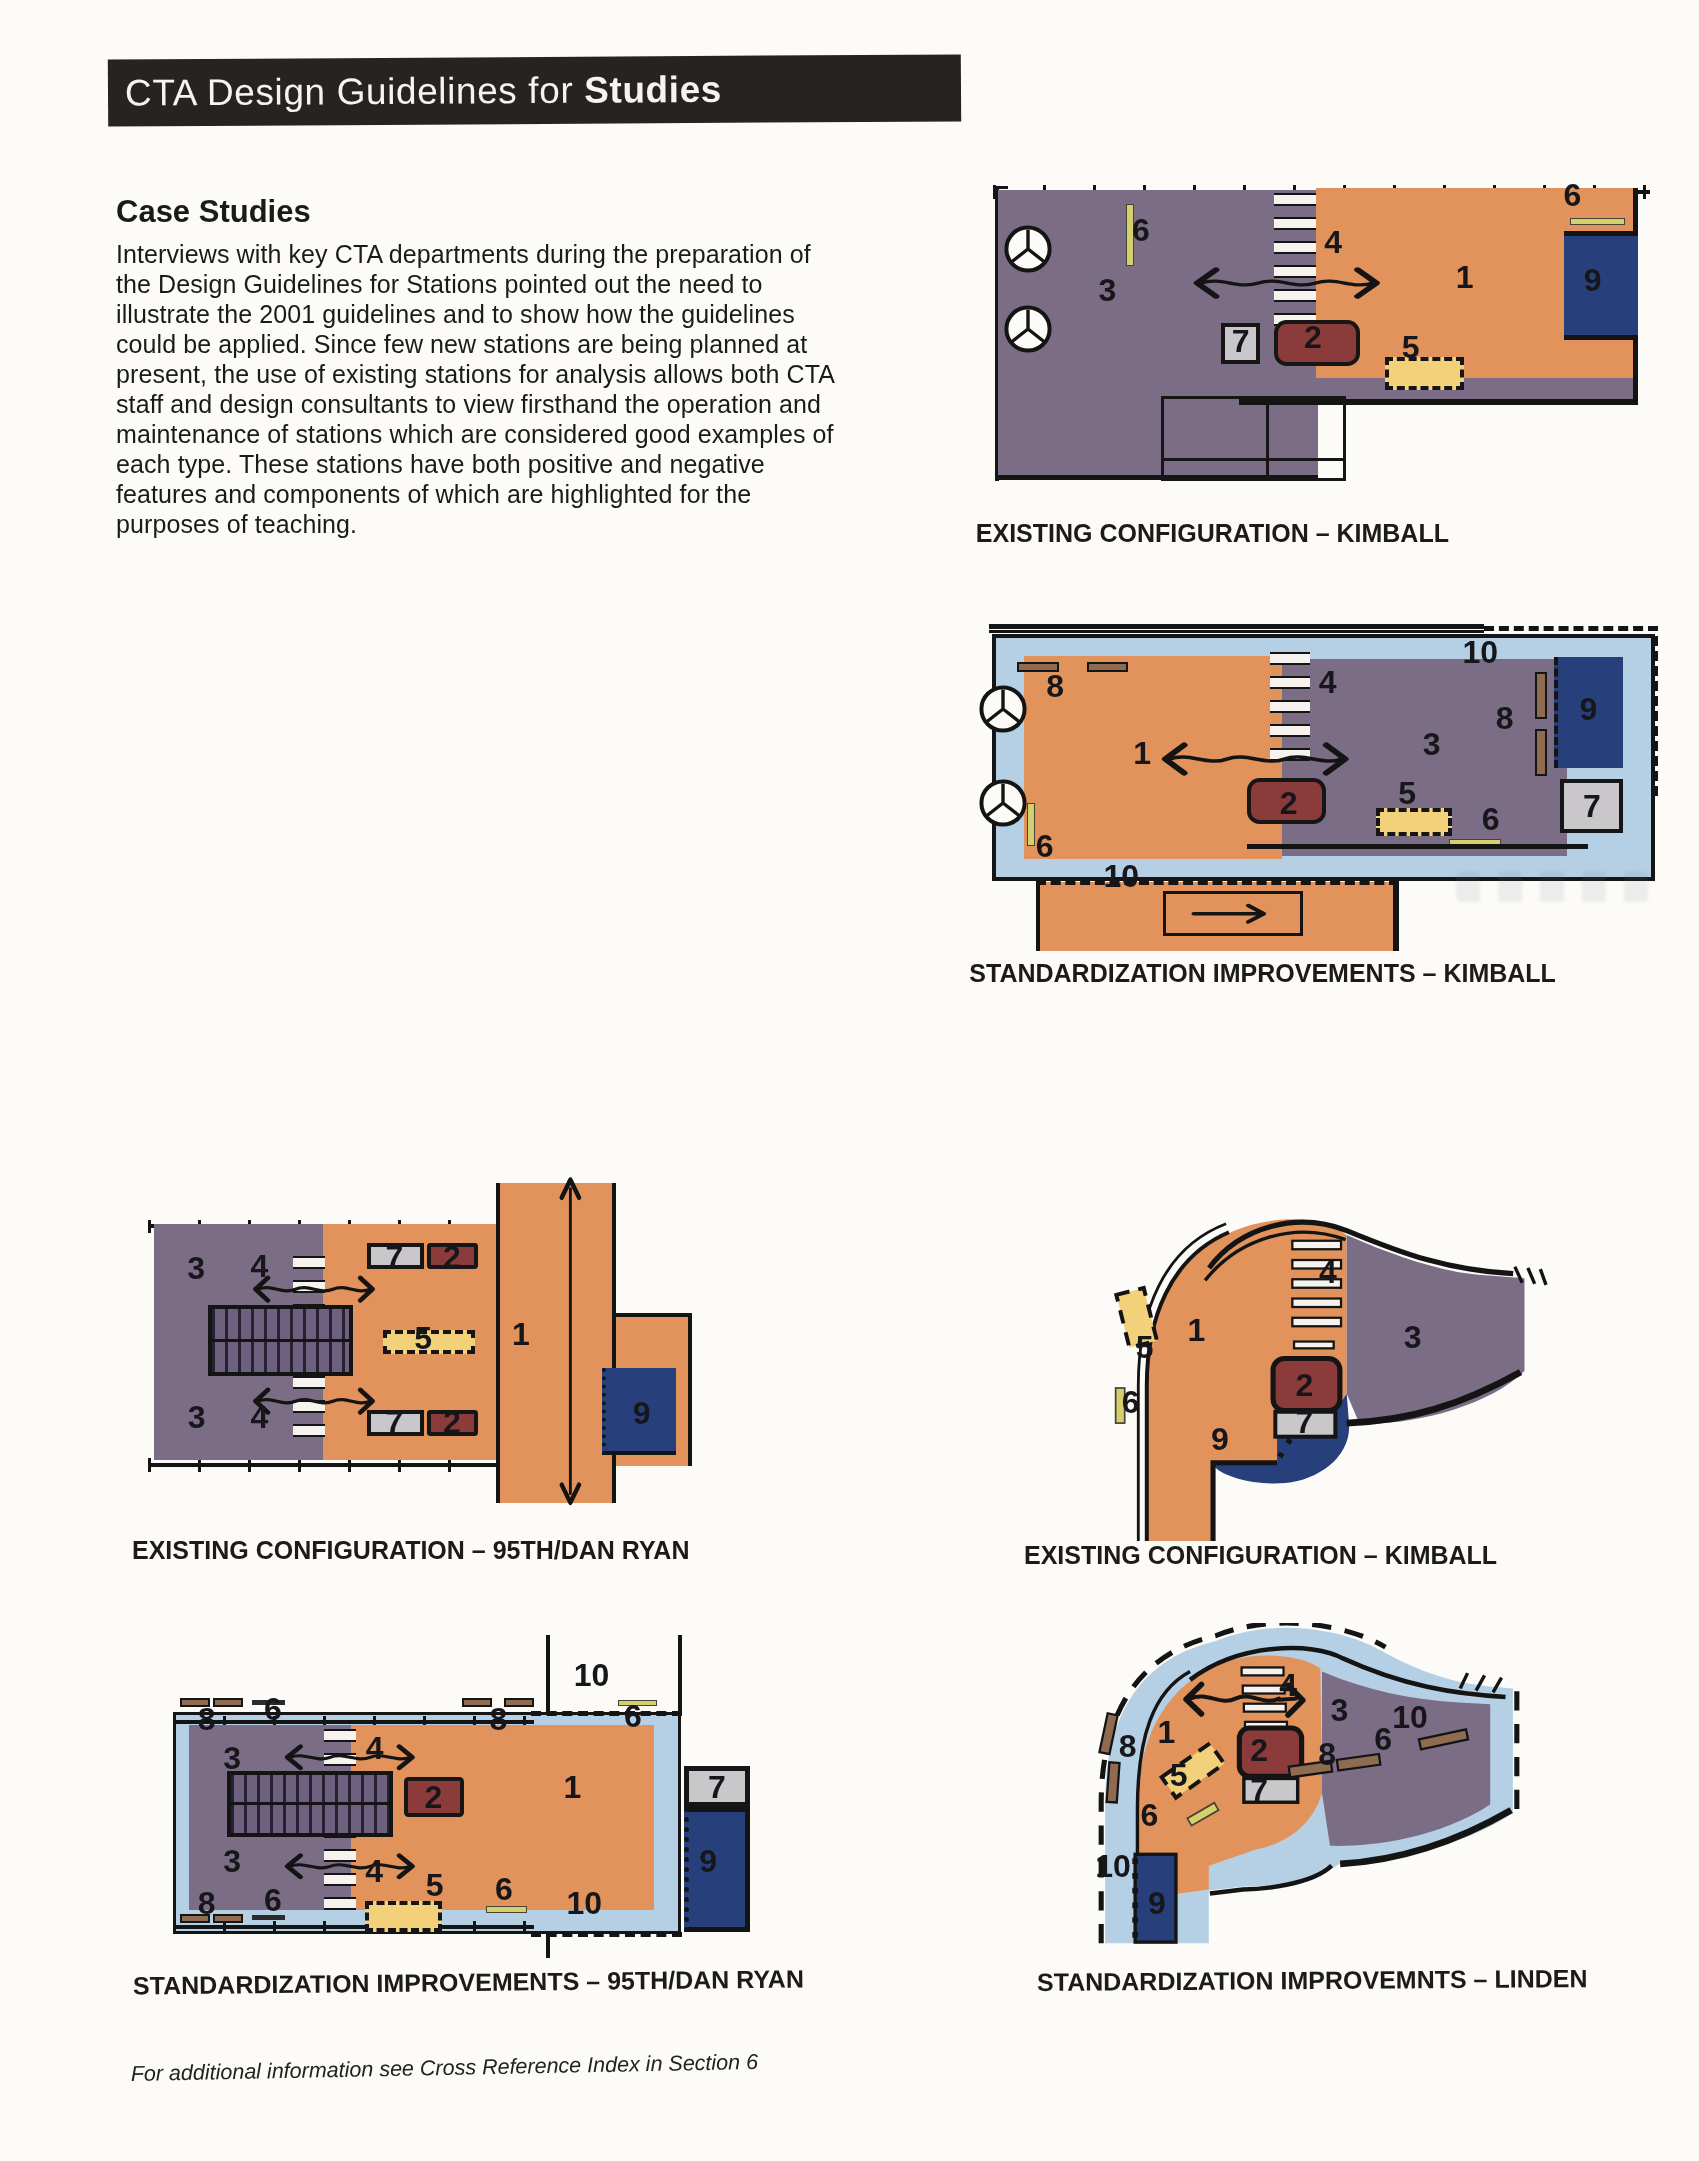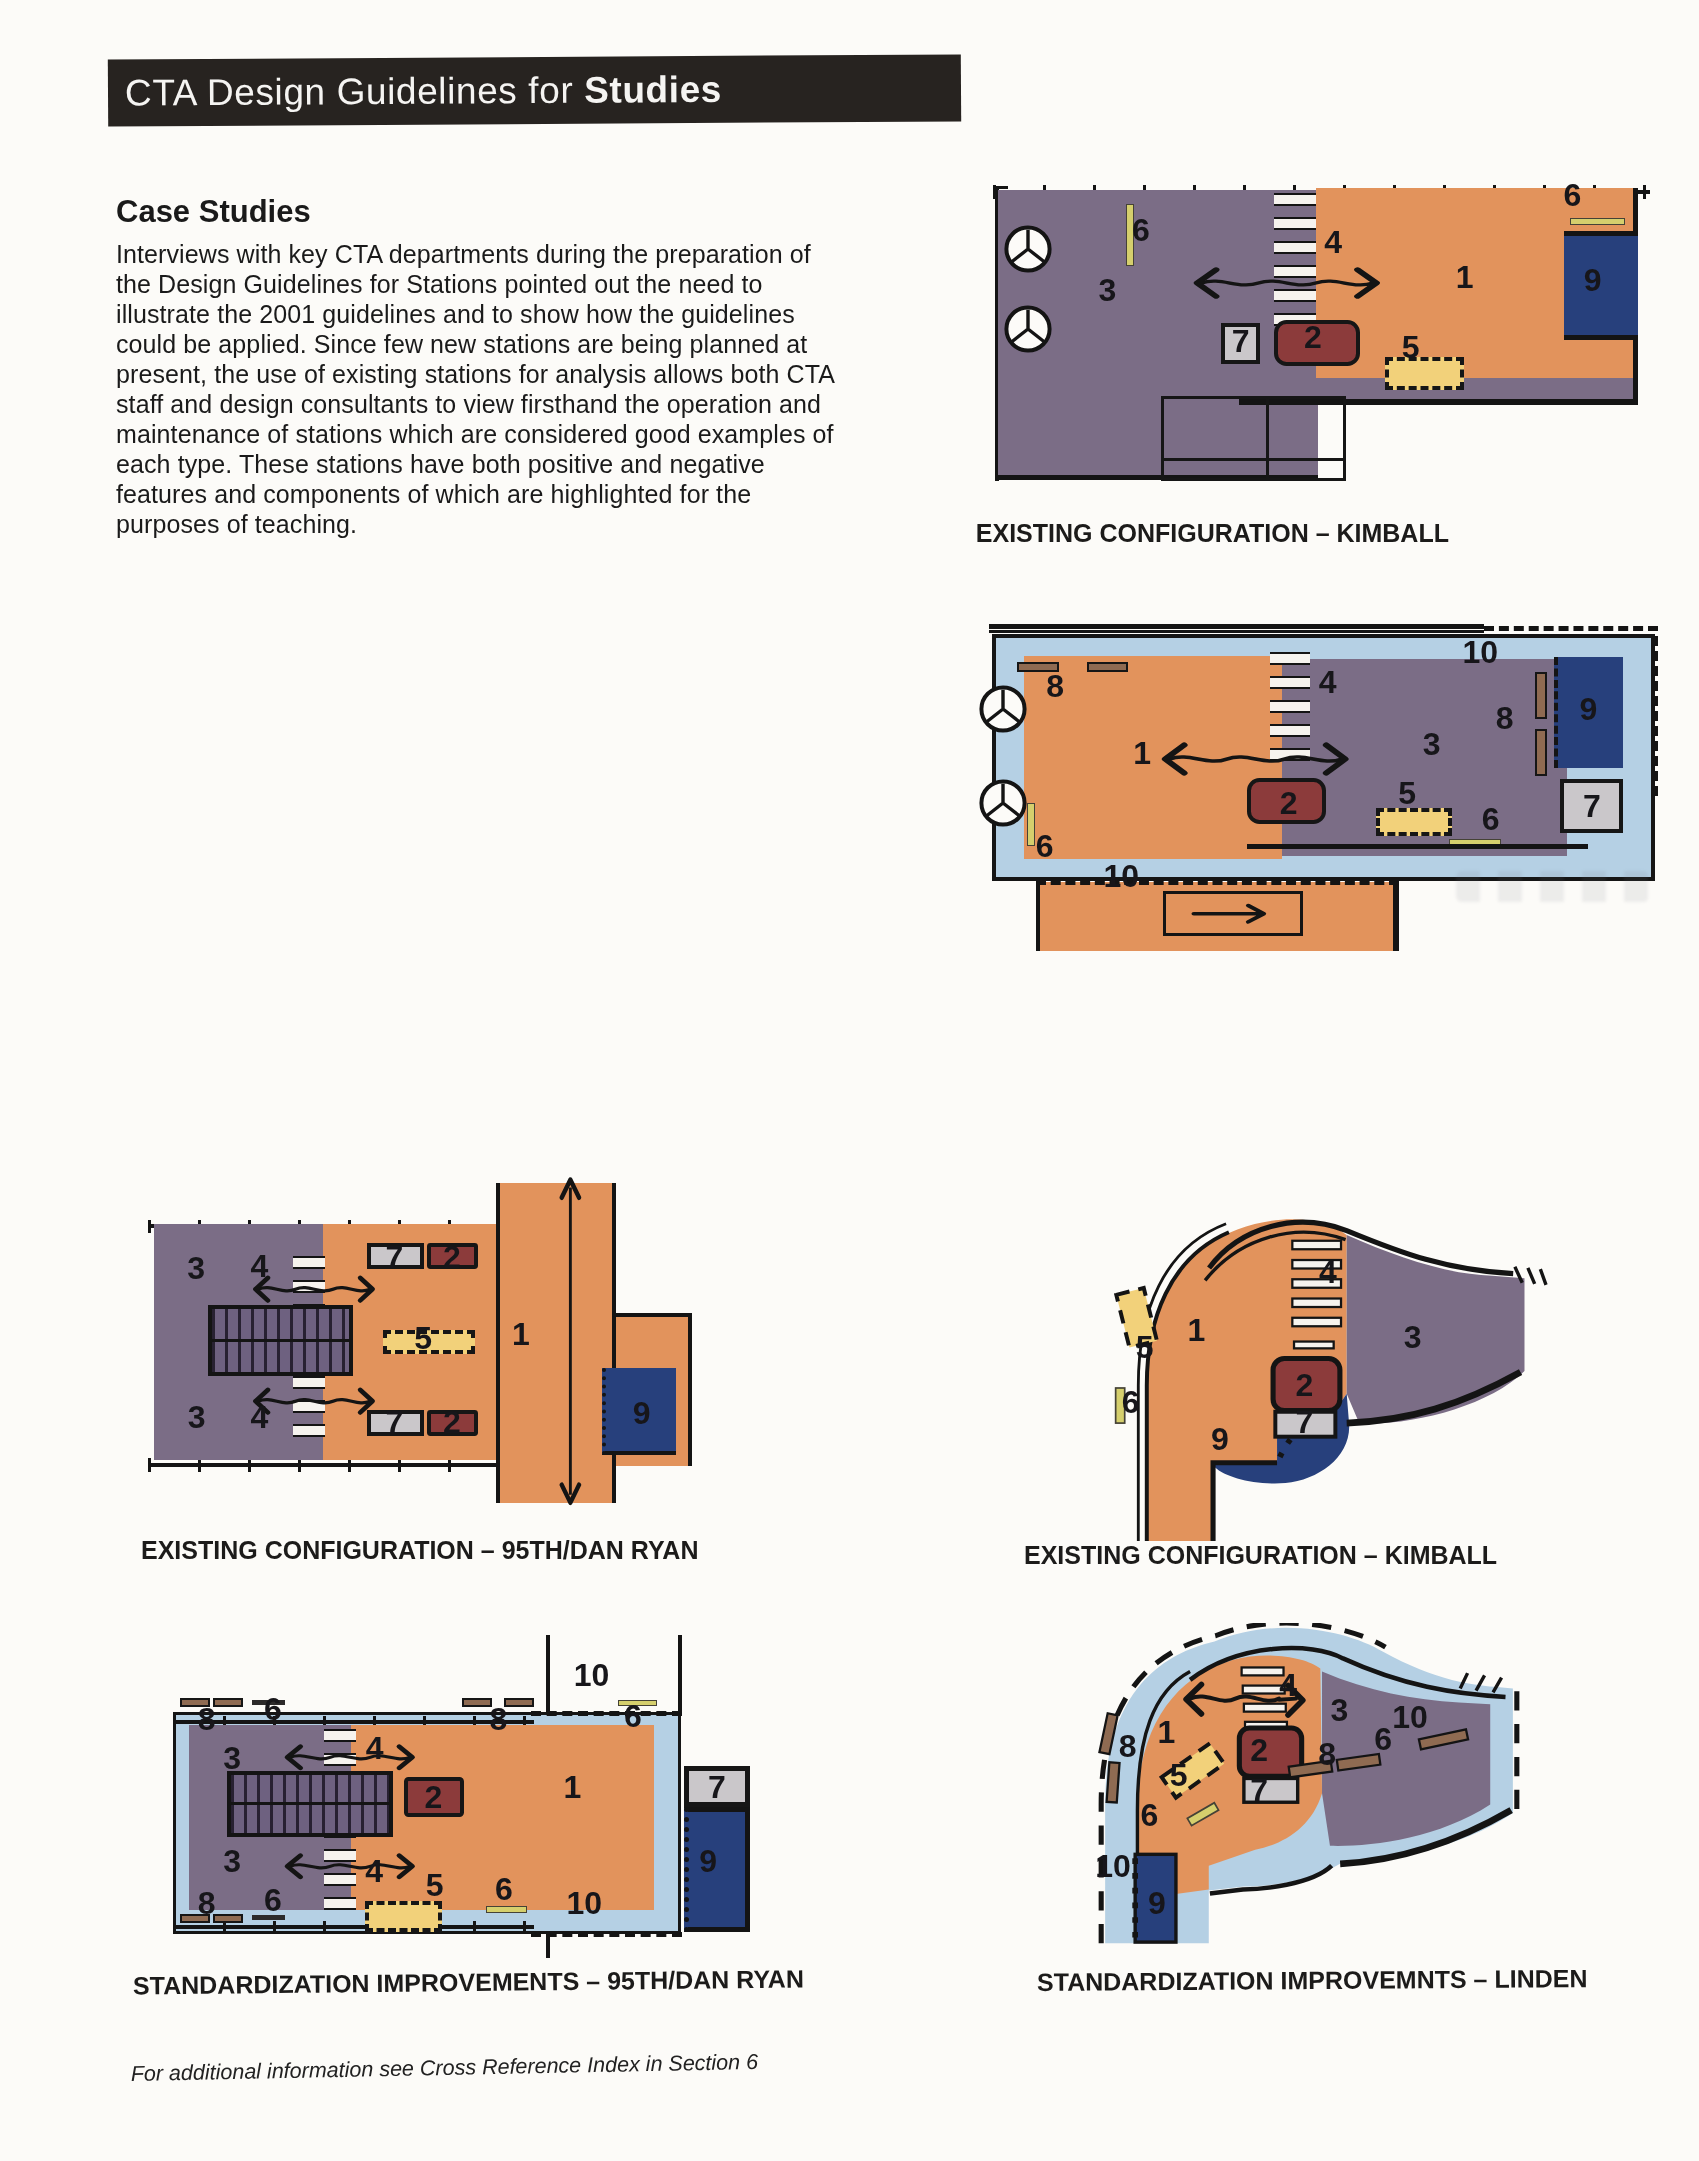--- a/index.html
+++ b/index.html
@@ -202,20 +202,21 @@
           <span class="dlabel" style="left: 24%; top: 40%;">1</span>
           <span class="dlabel" style="left: 65.5%; top: 37.5%;">3</span>
           <span class="dlabel" style="left: 45%; top: 55%;">2</span>
           <span class="dlabel" style="left: 62%; top: 52%;">5</span>
           <span class="dlabel" style="left: 74%; top: 60%;">6</span>
           <span class="dlabel" style="left: 88.5%; top: 56%;">7</span>
           <span class="dlabel" style="left: 10%; top: 68%;">6</span>
           <span class="dlabel" style="left: 21%; top: 77%;">10</span>
         </div>
     </div>
+    <figcaption class="abs cap" style="left:-5.7px;top:340px;">STANDARDIZATION IMPROVEMENTS – KIMBALL</figcaption>
   </figure>
 
   <figure class="abs" style="left:130px;top:1165px;width:793px;height:419px;">
     <div class="abs" style="left:0;top:0;width:575px;height:360px;">
       <div class="abs zoneO" style="left:63.7%;top:5%;width:20.9%;height:89%;border-left:4px solid #141414;border-right:4px solid #141414;"></div>
       <div class="abs rail" style="left:3.2%;top:15.2%;width:61%;"></div>
       <div class="abs rail" style="left:3.2%;top:81.5%;width:61%;"></div>
       <div class="abs zoneP" style="left:4.2%;top:16.5%;width:29.3%;height:65.5%;"></div>
       <div class="abs zoneO" style="left:33.5%;top:16.5%;width:30.2%;height:65.5%;"></div>
       <div class="abs zoneO" style="left:84.6%;top:41%;width:13.1%;height:42.6%;border-top:4.5px solid #141414;border-right:4.5px solid #141414;"></div>
@@ -255,21 +256,21 @@
           <span class="dlabel" style="left: 56%; top: 25.5%;">2</span>
           <span class="dlabel" style="left: 51%; top: 48%;">5</span>
           <span class="dlabel" style="left: 68%; top: 47%;">1</span>
           <span class="dlabel" style="left: 11.6%; top: 70%;">3</span>
           <span class="dlabel" style="left: 22.5%; top: 70%;">4</span>
           <span class="dlabel" style="left: 46%; top: 71.5%;">7</span>
           <span class="dlabel" style="left: 56%; top: 71.5%;">2</span>
           <span class="dlabel" style="left: 89%; top: 69%;">9</span>
         </div>
     </div>
-    <figcaption class="abs cap" style="left:11px;top:371px;">EXISTING CONFIGURATION – 95TH/DAN RYAN</figcaption>
+    <figcaption class="abs cap" style="left:2px;top:371px;">EXISTING CONFIGURATION – 95TH/DAN RYAN</figcaption>
   </figure>
 
   <figure class="abs" style="left:1093px;top:1201px;width:567px;height:397px;">
     <div class="abs" style="left:0;top:0;width:470px;height:340px;">
       <svg class="lindsvg" viewBox="0 0 830 600">
         <path d="M95,600 L95,325 C95,200 140,95 255,50 C330,22 410,28 448,60 L448,340 C415,395 350,405 325,408 L325,462 L212,462 L212,600 Z" fill="var(--orange,#e2935c)"></path>
         <path d="M448,60 C540,100 620,128 705,132 L762,136 L762,300 C700,362 560,398 470,392 L448,340 Z" fill="var(--purple,#7b6d86)"></path>
         <path d="M212,462 L325,462 L325,408 C350,405 415,395 448,340 L452,390 C458,450 400,492 340,498 C285,502 235,488 215,470 Z" fill="var(--navy,#27407c)"></path>
         <path d="M330,452 C345,420 365,398 395,382" stroke="#141414" stroke-width="10" fill="none" stroke-dasharray="8 20"></path>
         <path d="M205,118 C260,45 360,18 448,52 C545,92 625,122 742,128" stroke="#141414" stroke-width="9" fill="none"></path>

